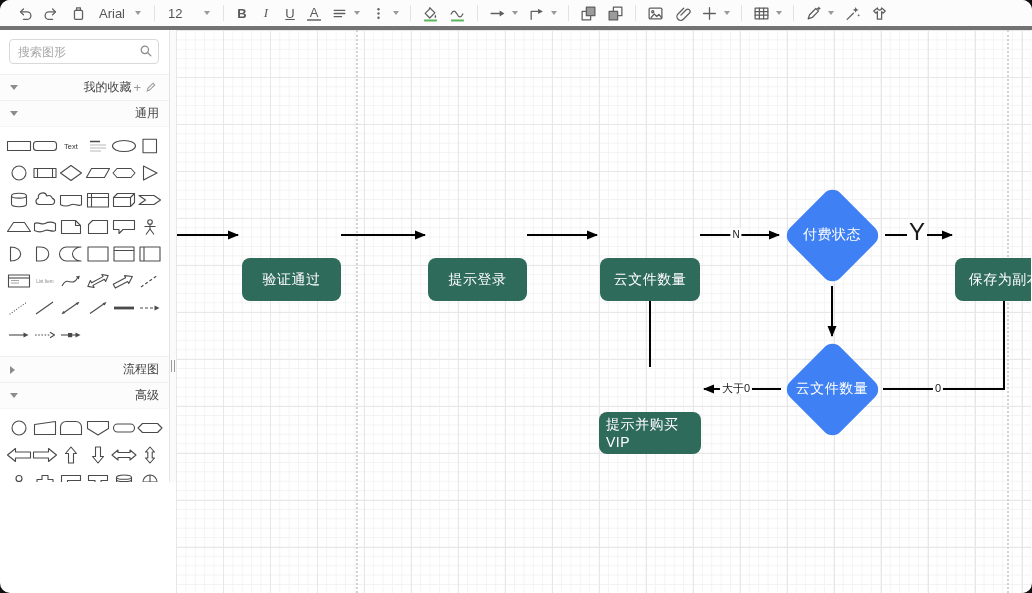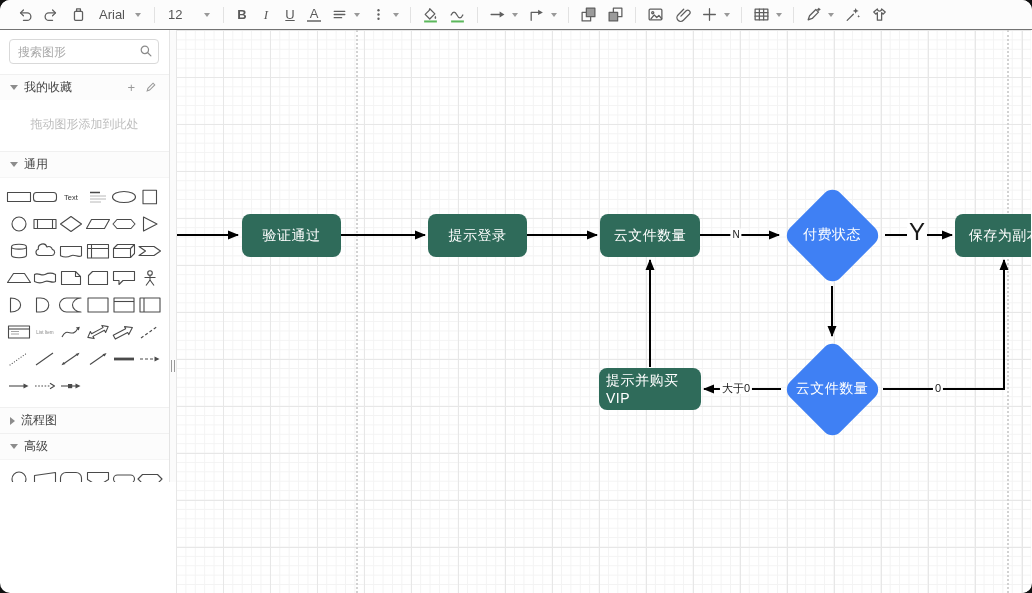--- a/index.html
+++ b/index.html
@@ -1,20 +1,20 @@
 <!DOCTYPE html>
 <html><head>
 <meta charset="utf-8">
 <style>
   html,body{margin:0;padding:0;background:#101010;font-family:"Liberation Sans","DejaVu Sans",sans-serif;}
   *{box-sizing:border-box;}
   .window{position:relative;width:1032px;height:593px;background:#fff;border-radius:10px;overflow:hidden;}
 
   
-  .toolbar{height:30px;background:#fcfcfc;border-bottom:1px solid #737373;display:flex;align-items:center;padding:0 6px 0 12px;gap:2px;}
+  .toolbar{height:30px;background:#fcfcfc;border-bottom:4px solid #737373;display:flex;align-items:center;padding:0 6px 0 12px;gap:2px;}
   .tb-btn{display:flex;align-items:center;gap:3px;padding:2px 4px;border-radius:3px;cursor:pointer;color:#5f5f5f;}
   .tb-sep{width:1px;height:16px;background:#e2e2e2;margin:0 5px;}
   .tb-txt{font-size:13px;color:#5a5a5a;width:14px;text-align:center;}
   .tb-bold{font-weight:bold;}
   .tb-italic{font-style:italic;font-family:"Liberation Serif",serif;}
   .tb-underline{text-decoration:underline;}
   .tb-font-color{border-bottom:2px solid #8a8a8a;line-height:13px;}
   .tb-label{font-size:13px;color:#555;}
   .tb-select{padding:2px 6px;}
   .tb-select .tb-label{min-width:30px;}
@@ -24,41 +24,41 @@
   .main{display:flex;height:452px;}
   .sidebar{width:170px;background:#ffffff;border-right:1px solid #e4e4e4;overflow:hidden;flex:none;}
   .divider{width:6px;background:#fbfbfb;flex:none;position:relative;}
   .divider-handle{position:absolute;left:1px;top:330px;width:4px;height:12px;border-left:1px solid #9a9a9a;border-right:1px solid #9a9a9a;cursor:col-resize;}
 
   .search-row{padding:9px 10px 10px 9px;position:relative;}
   .search-input{width:100%;height:25px;border:1px solid #d9d9d9;border-radius:4px;padding:0 24px 0 8px;font-size:12px;color:#333;outline:none;background:#fff;}
   .search-input::placeholder{color:#a9a9a9;}
   .search-icon{position:absolute;right:16px;top:14px;}
 
-  .section-header{display:flex;align-items:center;height:26px;padding:0 10px;border-top:1px solid #f0f0f0;background:#fcfcfc;cursor:pointer;font-size:12px;color:#444;gap:6px;}
+  .section-header{display:flex;align-items:center;height:26px;padding:0 10px;border-top:1px solid #f0f0f0;background:#fcfcfc;cursor:pointer;font-size:12px;color:#444;text-align:right;}
   .sec-caret{width:0;height:0;border-left:4px solid transparent;border-right:4px solid transparent;border-top:5px solid #8c8c8c;flex:none;}
   .sec-caret.closed{border-top:4px solid transparent;border-bottom:4px solid transparent;border-left:5px solid #8c8c8c;border-right:none;}
   .sec-label{flex:1;}
   .sec-action{color:#9a9a9a;font-size:13px;padding:0 2px;cursor:pointer;line-height:1;}
   .fav-hint{padding:16px 8px 18px;text-align:center;color:#bdbdbd;font-size:12px;}
   .shape-grid{display:grid;grid-template-columns:repeat(6,1fr);padding:5px 6px 8px;border-top:1px solid #f5f5f5;}
   .shape-cell{height:27px;display:flex;align-items:center;justify-content:center;cursor:grab;border-radius:3px;}
 
   
   .canvas{position:relative;width:855px;height:563px;flex:none;background-color:#ffffff;overflow:hidden;
     background-image:
       linear-gradient(#e7e7e7 1px,transparent 1px),
       linear-gradient(90deg,#e7e7e7 1px,transparent 1px),
       linear-gradient(#f3f3f3 1px,transparent 1px),
       linear-gradient(90deg,#f3f3f3 1px,transparent 1px);
     background-size:47px 47px,47px 47px,9.4px 9.4px,9.4px 9.4px;}
   .page-guide{position:absolute;top:0;bottom:0;width:0;border-left:2px dotted #d2d2d2;}
   .edge-svg{position:absolute;left:0;top:0;}
   .node{position:absolute;cursor:move;}
-  .node.process{display:flex;align-items:center;justify-content:center;border-radius:8px;color:#fff;letter-spacing:0.5px;}
+  .node.process{display:flex;align-items:center;justify-content:center;border-radius:8px;color:#fff;letter-spacing:0.5px;margin-top:44px;}
   .diamond-bg{position:absolute;left:14.5%;top:14.5%;width:71%;height:71%;transform:rotate(45deg);border-radius:11px;}
   .diamond-label{position:absolute;inset:0;display:flex;align-items:center;justify-content:center;color:#fff;letter-spacing:0.5px;}
   .edge-label{position:absolute;transform:translate(-50%,-50%);background:#fff;padding:0 2px;color:#1a1a1a;white-space:nowrap;line-height:1.1;cursor:text;}
 </style>
 </head>
 <body>
 
 <div class="window">
   <div class="toolbar">
       <div class="tb-btn">
@@ -294,21 +294,20 @@
           <div class="section-header">
             <span class="sec-caret"></span>
             <span class="sec-label">我的收藏</span>
             <span class="sec-action">+</span>
             <span class="sec-action"><svg viewBox="0 0 14 14" width="12" height="12">
                 <g fill="none" stroke="#9a9a9a" stroke-width="1.2">
                   <path d="M2.5 11.5l.9-2.9 6-6 2 2-6 6z"></path>
                 </g>
               </svg></span>
           </div>
-          <div class="fav-hint">拖动图形添加到此处</div>
           <div class="section-header">
             <span class="sec-caret"></span>
             <span class="sec-label">通用</span>
           </div>
           <div class="shape-grid">
             <div class="shape-cell">
               <svg viewBox="0 0 26 18" width="26" height="18">
                 <g fill="none" stroke="#4a4a4a" stroke-width="1.1" stroke-linejoin="round">
                   <rect x="1.5" y="4.5" width="23" height="9"></rect>
                 </g>

